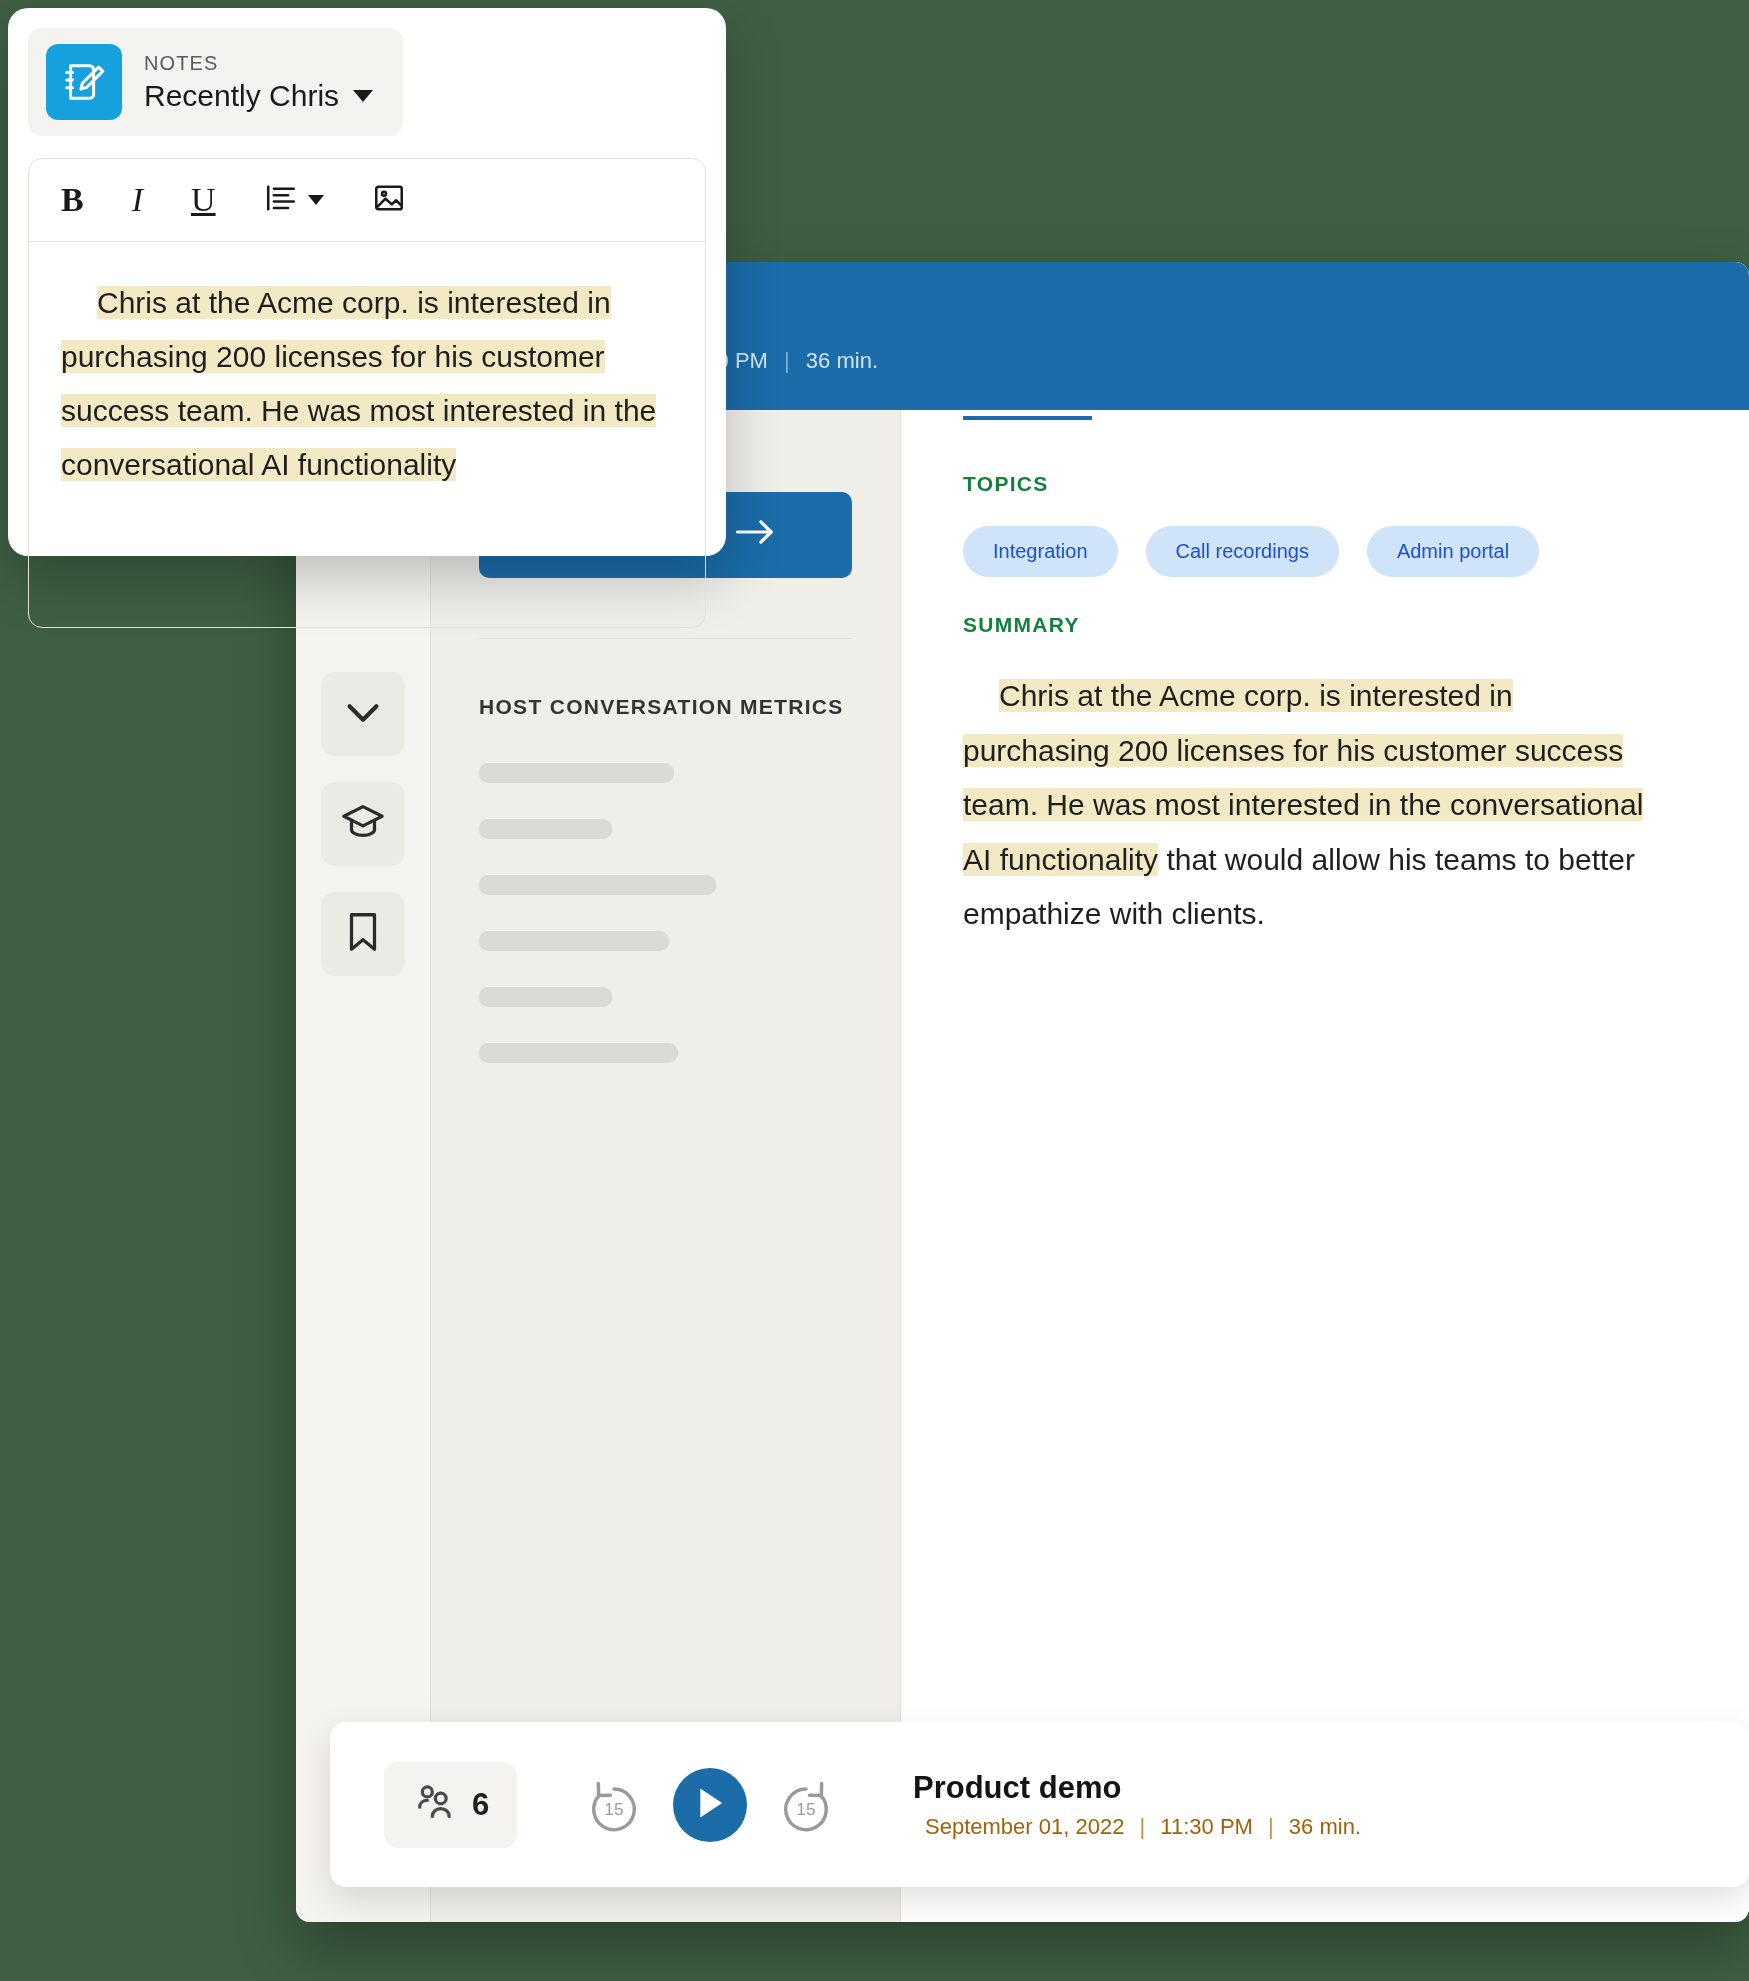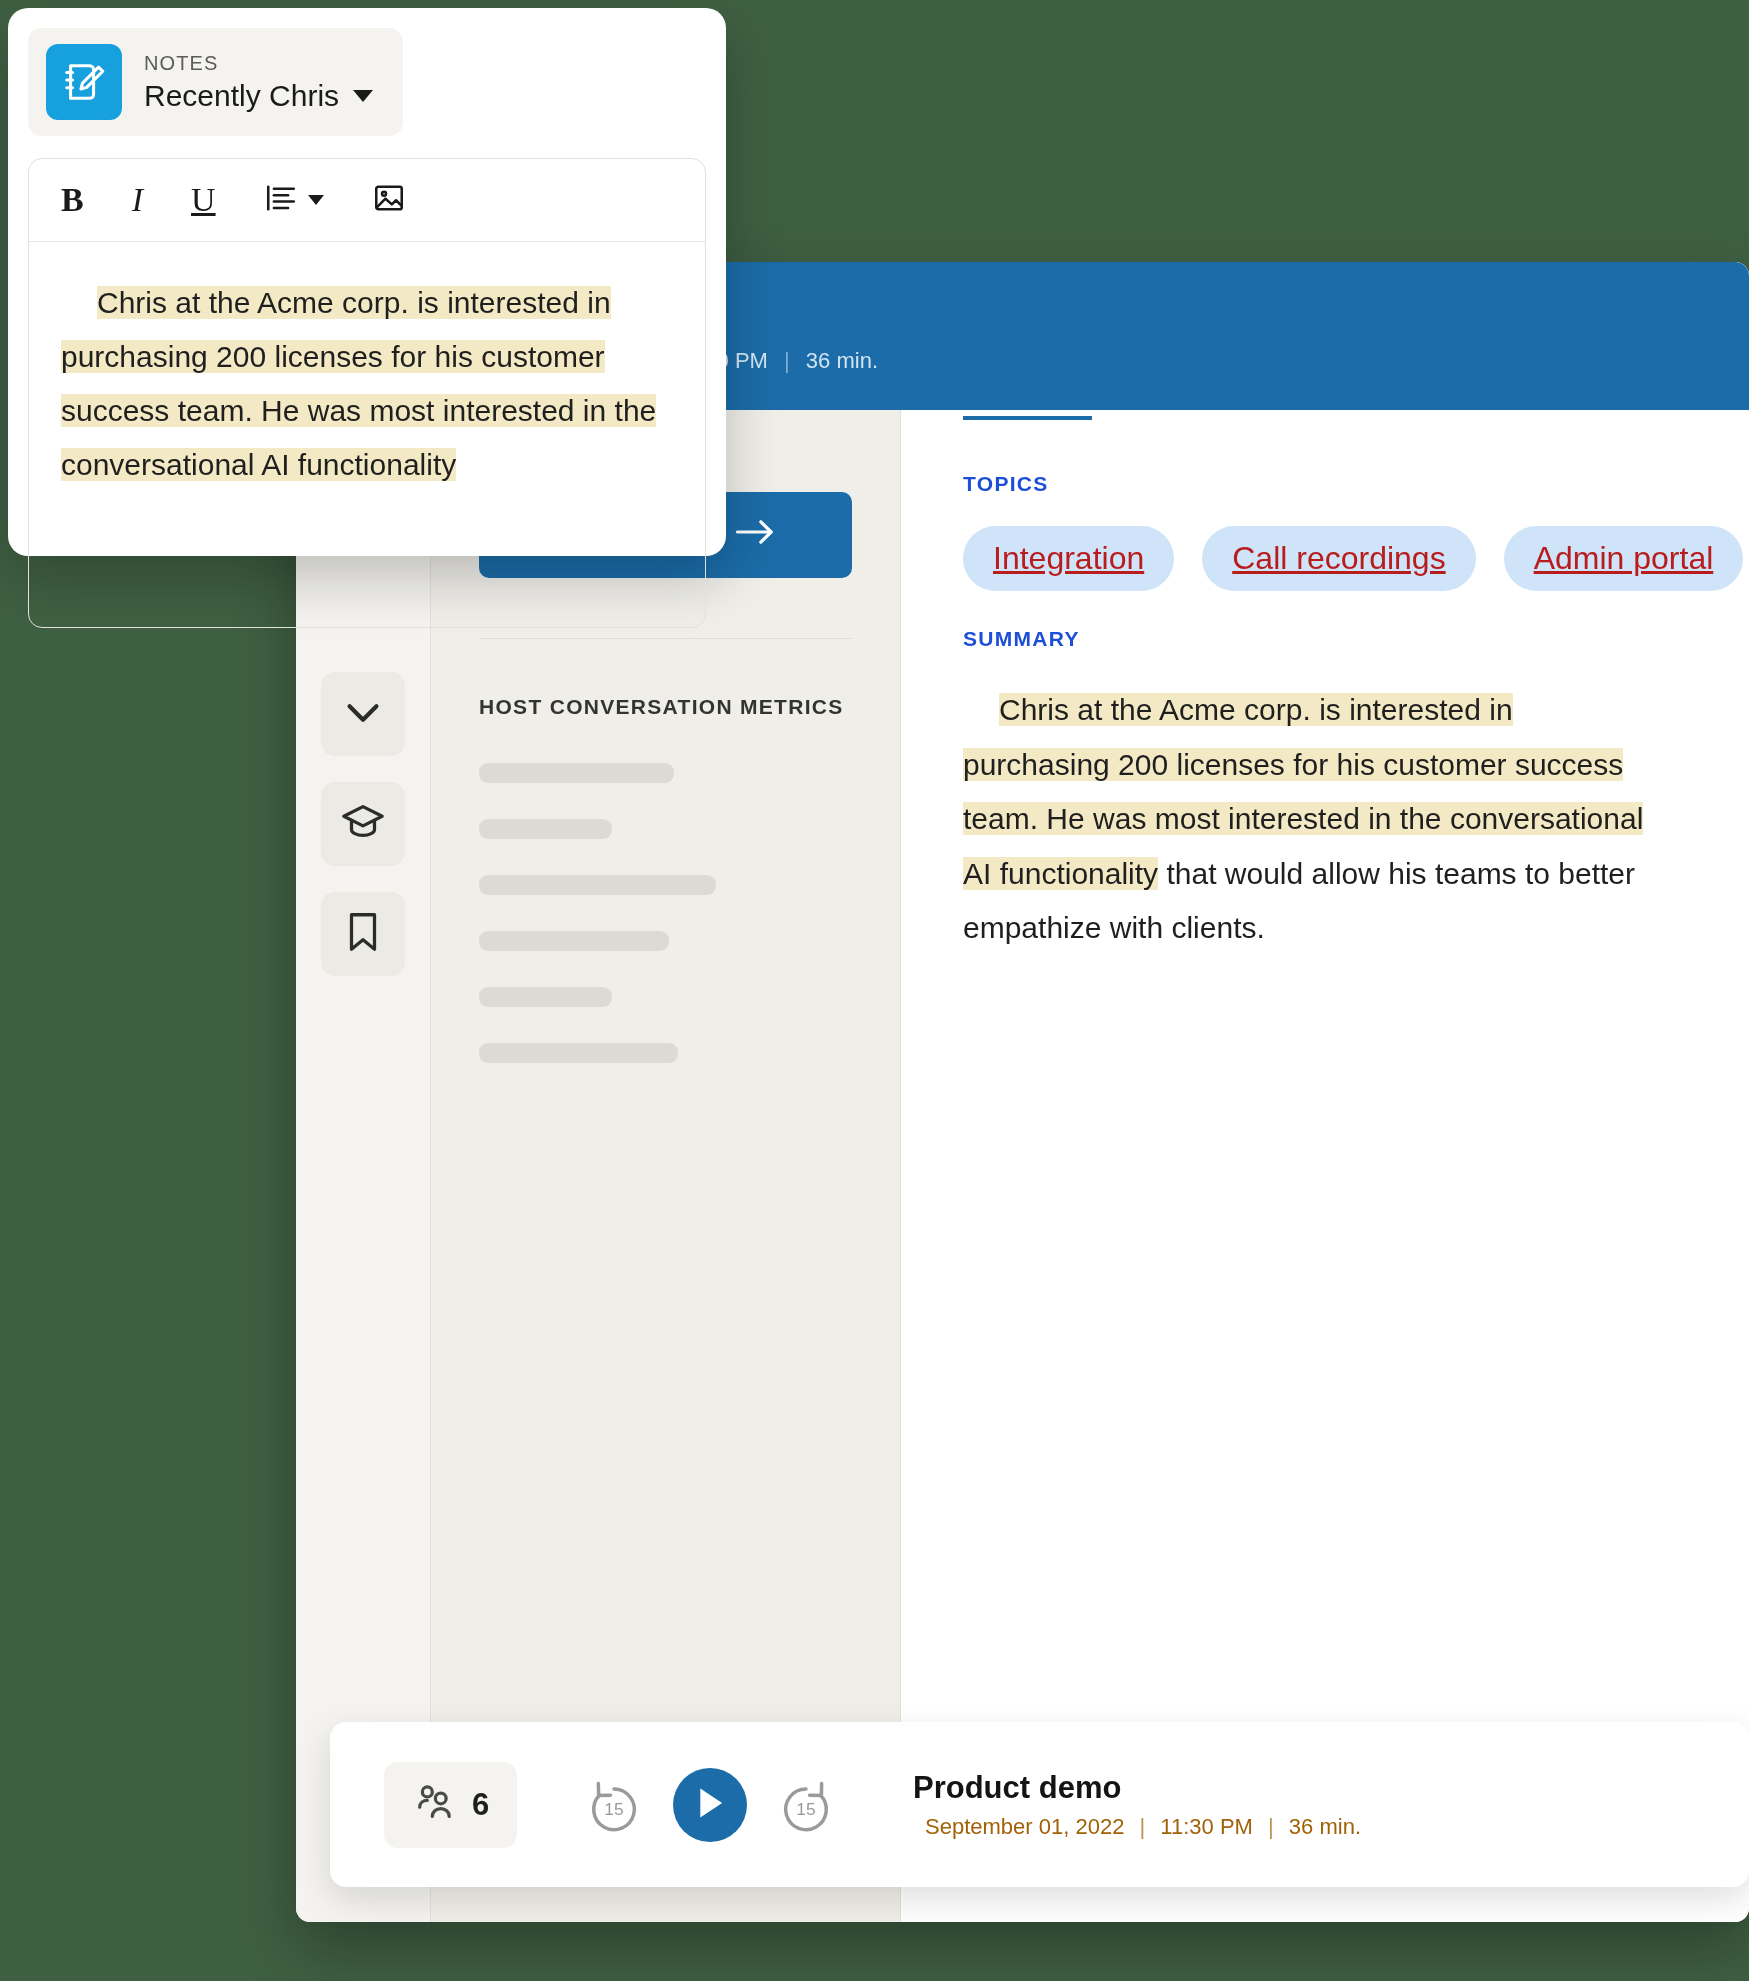--- a/index.html
+++ b/index.html
@@ -78,28 +78,27 @@
   .tab {
     font-size: 31px; color: #2f2f2f; padding-bottom: 26px;
     border-bottom: 4px solid transparent;
   }
   .tab.active { color: #1b6ca8; border-bottom-color: #1b6ca8; }
   .tabs-rule {
     position: absolute; left: 0; right: 0; bottom: 0;
     border-bottom: 1px solid #e6e4df; z-index: -1;
   }
   .section-label {
-    font-size: 21px; font-weight: 700; letter-spacing: 1.3px; color: #1d4ed8;
+    font-size: 21px; font-weight: 700; letter-spacing: 1.3px; color: #15803d;
   }
   .chips { display: flex; gap: 28px; margin-top: 30px; flex-wrap: wrap; }
   .chip {
-    background: #cfe4f8; color: #b91c1c;
+    background: #cfe4f8; color: #1d4ed8;
     border-radius: 999px; padding: 14px 30px;
-    font-size: 32px;
-    text-decoration: underline;
+    font-size: 20px;
   }
   .summary-text {
     margin-top: 32px;
     font-size: 30px; line-height: 1.82; color: #1f1f1f;
     max-width: 700px;
   }
   .hl { background: #f3e9c4; margin-left: 36px; }
 
   
   .app-header {

